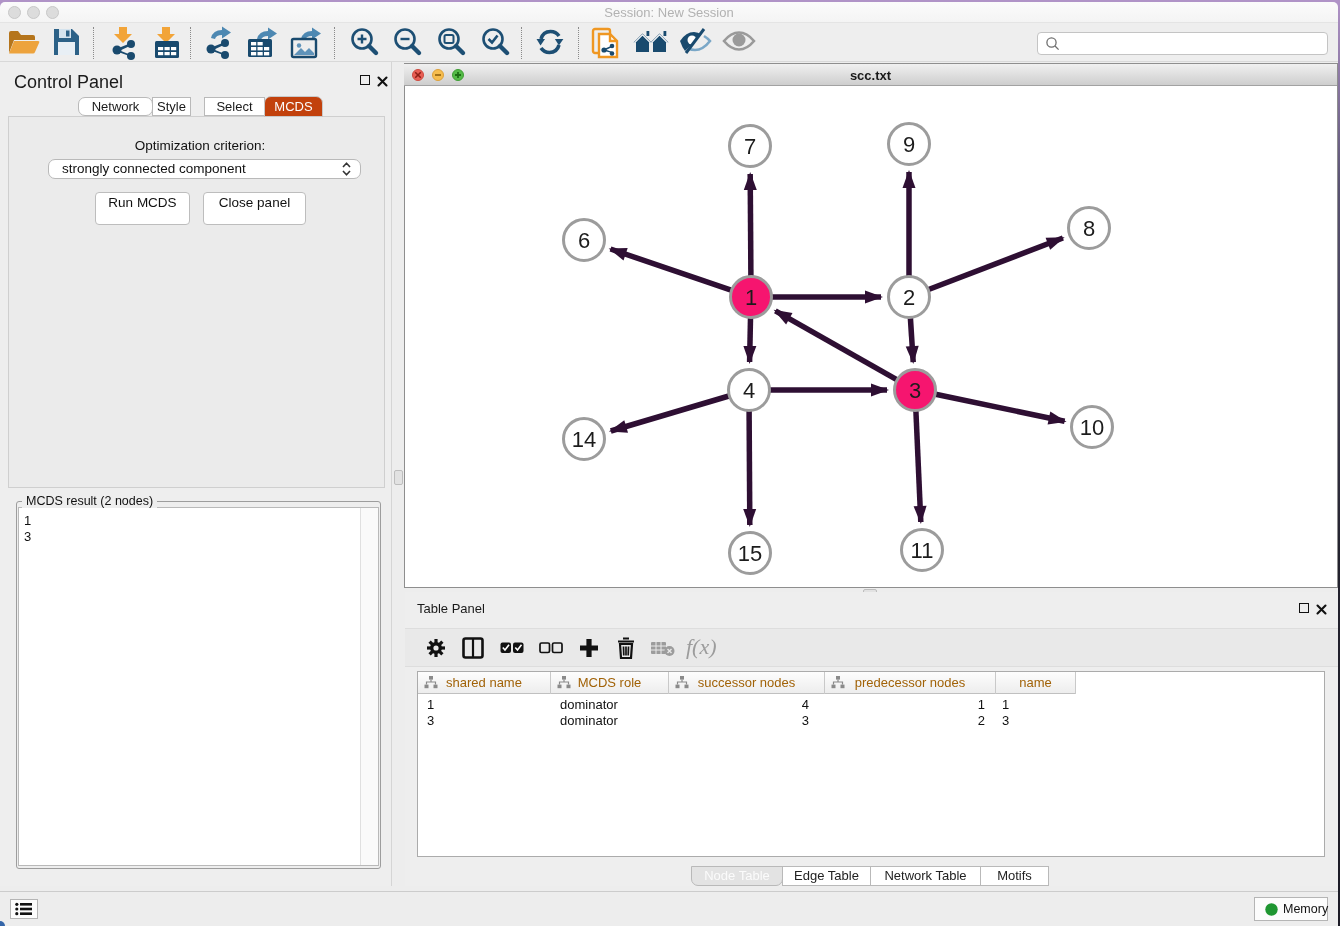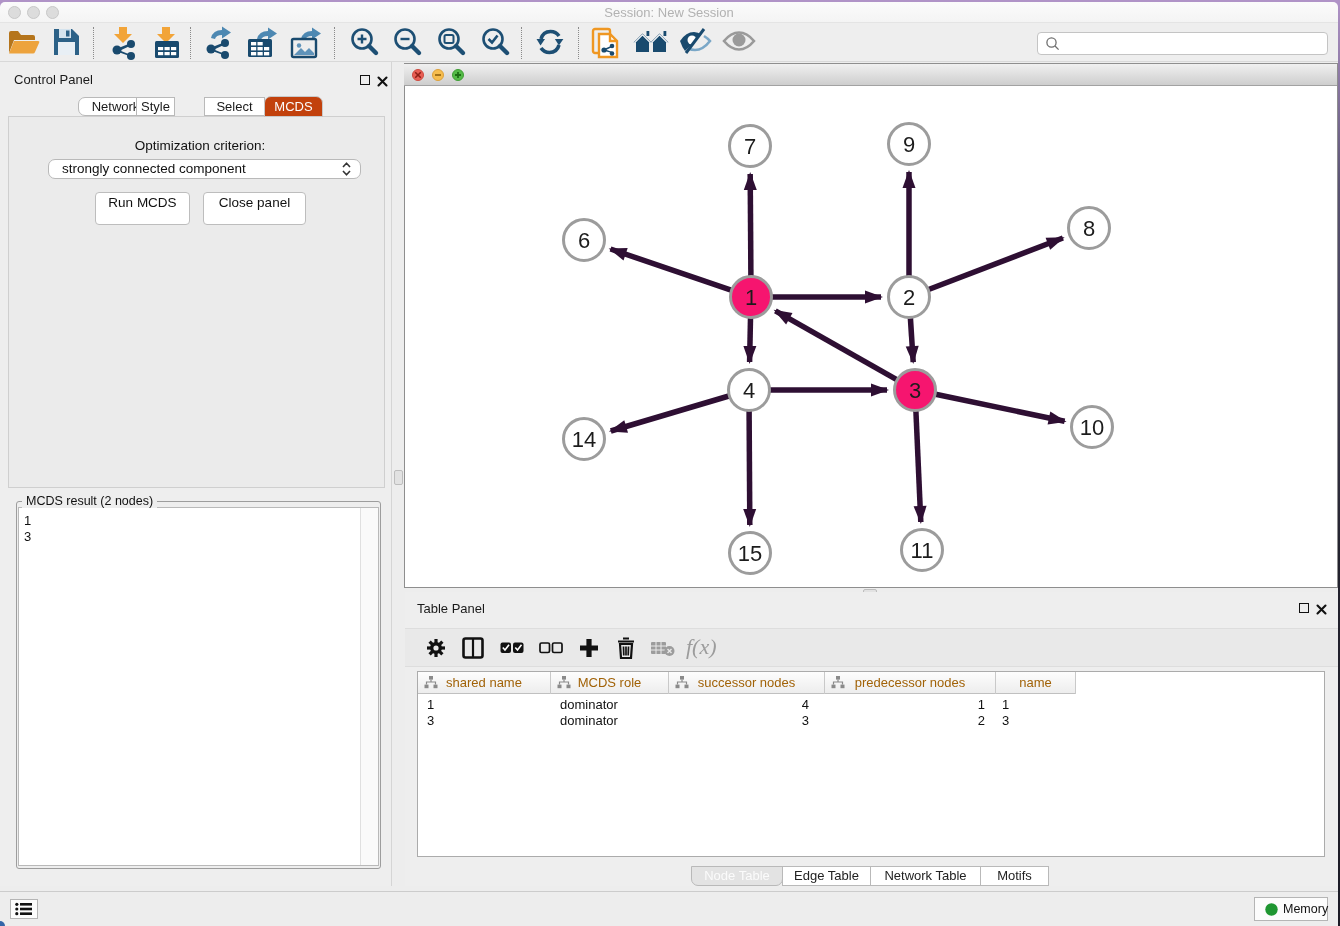--- a/index.html
+++ b/index.html
@@ -19,21 +19,21 @@
 
 #toolbar { left:0; top:22px; width:1338px; height:40px; background:#eeeeee; border-bottom:1px solid #d8d8d8; border-top:1px solid #e4e4e4;}
 .tsep { position:absolute; top:27px; height:32px; width:0; border-left:1px dotted #8a8a8a; }
 .ticon { position:absolute; top:26px; }
 
 
 #search { left:1037px; top:32px; width:291px; height:23px; background:#fff; border:1px solid #c4c4c4; border-radius:4px; }
 
 
 #cp { left:0; top:62px; width:392px; height:824px; background:#eeeeee; border-right:1px solid #d5d5d5; }
-#cpTitle { left:14px; top:72px; font-size:13px; color:#1a1a1a; }
+#cpTitle { left:14px; top:72px; font-size:18px; color:#1a1a1a; }
 .floatIc { position:absolute; width:10px; height:10px; border:1.5px solid #111; background:transparent; }
 #cpBody { left:8px; top:116px; width:377px; height:372px; background:#ebebeb; border:1px solid #cfcfcf; }
 .tab { position:absolute; top:97px; height:19px; background:#fff; border:1px solid #b9b9b9; font-size:13px; font-weight:400; color:#1a1a1a; text-align:center; line-height:17px; z-index:3; }
 .tabdis { background:#c2410c; color:#fbfbfb; border:1px solid #c9c9c9; border-radius:7px 7px 0 0; }
 #optlab { left:0px; top:138px; width:400px; text-align:center; font-size:13.5px; color:#111; }
 #combo { left:48px; top:159px; width:313px; height:20px; background:#fff; border:1px solid #b9b9b9; border-radius:7px; font-size:13.5px; color:#111; line-height:18px; padding-left:13px; }
 .btn { position:absolute; top:192px; height:33px; background:#fff; border:1px solid #bdbdbd; border-radius:4px; font-size:13.5px; font-weight:400; color:#111; text-align:center; line-height:19px; }
 #fieldset { left:16px; top:501px; width:365px; height:368px; border:1px solid #9d9d9d; border-radius:3px; }
 #fslegend { left:22px; top:494px; font-size:12.5px; color:#111; background:#eeeeee; padding:0 4px; z-index:2; }
 #fstext { left:18px; top:507px; width:361px; height:359px; background:#fff; border:1px solid #b9b9b9; font-size:13px; color:#111; line-height:16px; padding:5px 0 0 5px; }
@@ -236,21 +236,21 @@
 </div>
 
 <div class="abs" id="cp"></div>
 <div class="abs" id="cpTitle">Control Panel</div>
 <div class="abs floatIc" style="left:360px; top:75px;"></div>
 <svg class="abs" style="left:377px; top:76px;" width="11" height="11" viewBox="0 0 11 11">
     <path d="M1.5 1.5 L9.5 9.5 M9.5 1.5 L1.5 9.5" stroke="#111" stroke-width="2.1" stroke-linecap="round"></path>
   </svg>
 <div class="abs" id="cpBody"></div>
 <div class="abs tab" style="left:78px; width:75px;border-radius:7px;">Network</div>
-<div class="abs tab" style="left:136px; width:39px;">Style</div>
+<div class="abs tab" style="left:152px; width:39px;">Style</div>
 <div class="abs tab" style="left:204px; width:61px;">Select</div>
 <div class="abs tab tabdis" style="left:264px; top:96px; height:21px; width:59px; line-height:19px;">MCDS</div>
 <div class="abs" id="optlab">Optimization criterion:</div>
 <div class="abs" id="combo">strongly connected component
   <svg width="11" height="14" style="position:absolute;right:8px;top:2px;" viewBox="0 0 11 14">
       <path d="M2 5 L5.5 1.2 L9 5" fill="none" stroke="#333" stroke-width="1.6" stroke-linejoin="round"></path>
       <path d="M2 9 L5.5 12.8 L9 9" fill="none" stroke="#333" stroke-width="1.6" stroke-linejoin="round"></path>
     </svg>
 </div>
 <div class="abs btn" style="left:95px; width:95px;">Run MCDS</div>
@@ -258,20 +258,21 @@
 <div class="abs" id="fieldset"></div>
 <div class="abs" id="fslegend">MCDS result (2 nodes)</div>
 <div class="abs" id="fstext">1<br>3</div>
 <div class="abs" id="fsscroll"></div>
 
 <div class="abs" id="vgrip"></div>
 <div class="abs" id="hgrip"></div>
 
 <div class="abs" id="netwin"></div>
 <div class="abs" id="nettitle">
+  <span>scc.txt</span>
   <div class="tl" style="left:8px; background:#e95f55; border:1px solid #ce4a40;"></div>
   <div class="tl" style="left:28px; background:#f6bd4e; border:1px solid #dda13b;"></div>
   <div class="tl" style="left:48px; background:#54ba47; border:1px solid #3f9e35;"></div>
   <svg style="position:absolute;left:10px;top:7px;" width="8" height="8" viewBox="0 0 8 8">
       <path d="M1.2 1.2 L6.8 6.8 M6.8 1.2 L1.2 6.8" stroke="#8e1f16" stroke-width="1.6"></path>
     </svg>
   <svg style="position:absolute;left:30px;top:7px;" width="8" height="8" viewBox="0 0 8 8">
       <line x1="1" y1="4" x2="7" y2="4" stroke="#9a6a14" stroke-width="1.8"></line>
     </svg>
   <svg style="position:absolute;left:50px;top:7px;" width="8" height="8" viewBox="0 0 8 8">

